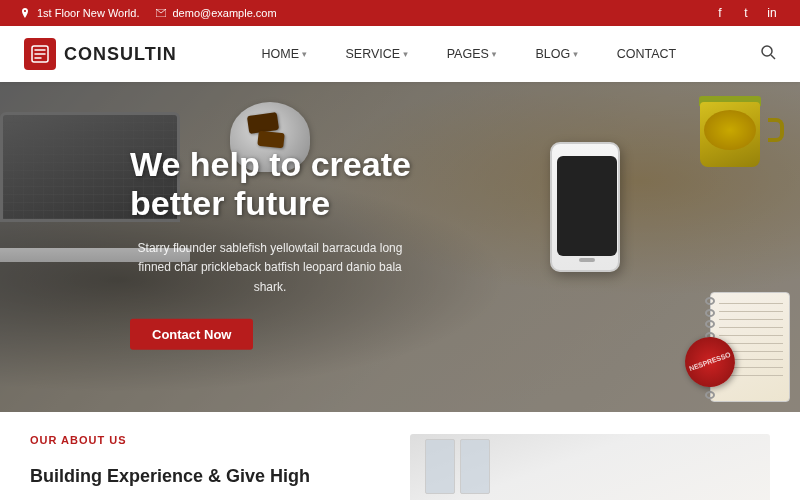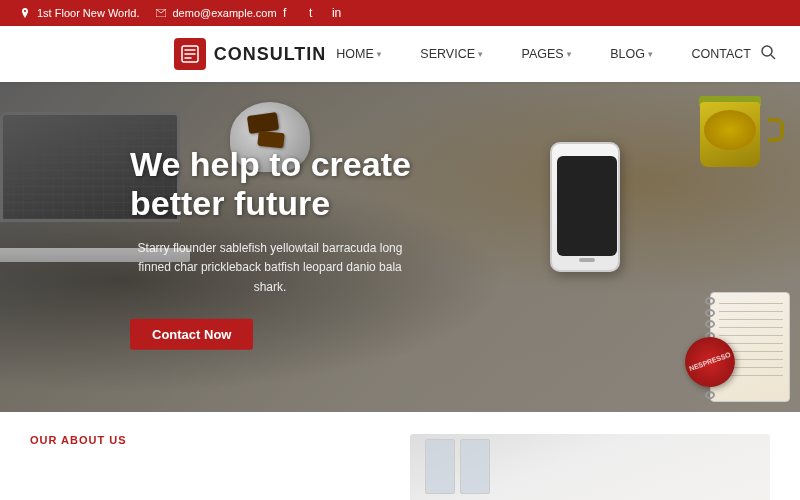--- a/index.html
+++ b/index.html
@@ -5,42 +5,42 @@
     * { margin: 0; padding: 0; box-sizing: border-box; }
     body { font-family: 'Segoe UI', Arial, sans-serif; width: 800px; height: 500px; overflow: hidden; background: #fff; }
 
     
     .top-bar {
       background: #b71c1c;
       color: #fff;
       font-size: 11px;
       padding: 5px 20px;
       display: flex;
-      justify-content: flex-start;
+      justify-content: space-between;
       align-items: center;
       height: 26px;
     }
     .top-bar-left { display: flex; gap: 16px; align-items: center; }
     .top-bar-left span { display: flex; align-items: center; gap: 4px; }
     .top-bar-right { display: flex; gap: 10px; align-items: center; }
     .top-bar-right a {
       color: #fff;
       text-decoration: none;
       font-size: 12px;
       width: 16px; height: 16px;
       display: flex; align-items: center; justify-content: center;
     }
 
     
     .navbar {
       background: #fff;
       height: 56px;
       display: flex;
       align-items: center;
-      justify-content: flex-end;
+      justify-content: space-between;
       padding: 0 24px;
       box-shadow: 0 1px 3px rgba(0,0,0,0.08);
       position: relative;
       z-index: 10;
     }
     .logo { display: flex; align-items: center; gap: 8px; font-weight: 700; font-size: 18px; color: #222; letter-spacing: 1px; }
     .logo-icon {
       width: 32px; height: 32px;
       background: #b71c1c;
       border-radius: 4px;
@@ -490,19 +490,22 @@
       <span>better future</span>
     </h1>
     <p class="hero-subtitle">Starry flounder sablefish yellowtail barracuda long finned char prickleback batfish leopard danio bala shark.</p>
     <button class="btn-contact">Contact Now</button>
   </div>
 </div>
 
 <div class="about-section">
   <div class="about-left">
     <div class="about-label">OUR ABOUT US</div>
+    <div class="about-title">
+      <span>Building Experience &amp; Give High</span>
+    </div>
   </div>
   <div class="about-right" style="background: linear-gradient(160deg, #ddd 0%, #eee 40%, #f5f3f0 100%); min-height:80px; position:relative; overflow:hidden;">
 
     <div style="position:absolute; top:5px; left:15px; width:30px; height:55px; background:rgba(200,210,220,0.7); border:1px solid #ccc; border-radius:2px;"></div>
     <div style="position:absolute; top:5px; left:50px; width:30px; height:55px; background:rgba(200,210,220,0.7); border:1px solid #ccc; border-radius:2px;"></div>
   </div>
 </div>
 
 </body></html>

